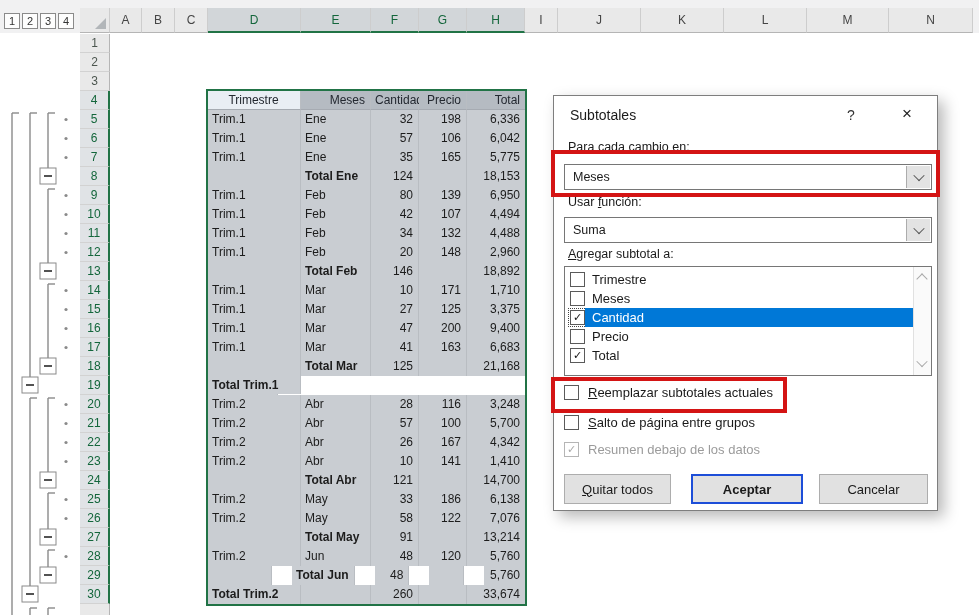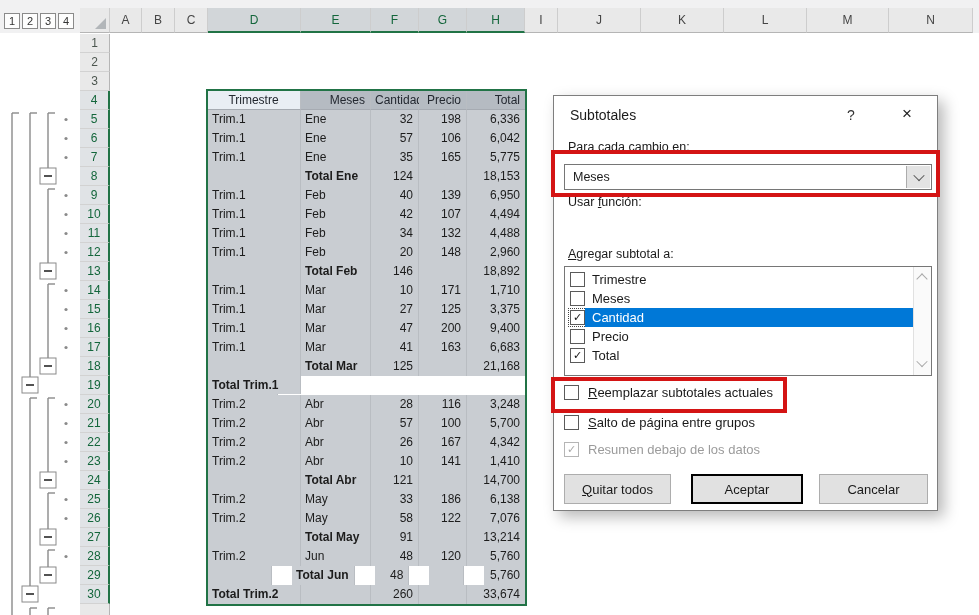--- a/index.html
+++ b/index.html
@@ -66,21 +66,21 @@
        font-family:"DejaVu Sans",sans-serif;}
   .cbx.focus{outline:1px dotted #444;outline-offset:1px;}
   .cbx.dis{border-color:#b5b5b5;color:#a8a8a8;}
   .li-lab{flex:1;height:19px;line-height:19px;padding-left:7px;font-size:13px;}
   .li-lab.sel{background:#0078d7;color:#fff;}
   .opt{position:absolute;left:10px;display:flex;align-items:center;height:17px;}
   .opt-lab{padding-left:9px;font-size:13px;white-space:nowrap;}
   .opt-lab.dis{color:#9b9b9b;}
   .btn{position:absolute;height:30px;box-sizing:border-box;background:#e1e1e1;border:1px solid #adadad;
        font-size:13px;color:#1a1a1a;display:flex;align-items:center;justify-content:center;top:378px;}
-  .btn.default{border:2px solid #000000;}
+  .btn.default{border:2px solid #1d4ed8;font-weight:bold;}
   
   .ann{position:absolute;box-sizing:border-box;border:4px solid #d41414;pointer-events:none;z-index:50;}
   #ann1{left:551px;top:150px;width:389px;height:47px;}
   #ann2{left:551px;top:377px;width:236px;height:36px;}
   u{text-decoration:underline;}
 </style>
 </head>
 <body>
 
 <div id="stage">
@@ -233,21 +233,21 @@
       <div class="trow " style="top: 76px;">
         <div class="tc" style="width: 93px;"></div>
         <div class="tc b" style="width: 70px;">Total Ene</div>
         <div class="tc num" style="width: 48px;">124</div>
         <div class="tc num" style="width: 48px;"></div>
         <div class="tc num" style="width: 58px;">18,153</div>
       </div>
       <div class="trow " style="top: 95px;">
         <div class="tc" style="width: 93px;">Trim.1</div>
         <div class="tc" style="width: 70px;">Feb</div>
-        <div class="tc num" style="width: 48px;">40</div>
+        <div class="tc num" style="width: 48px;">80</div>
         <div class="tc num" style="width: 48px;">139</div>
         <div class="tc num" style="width: 58px;">6,950</div>
       </div>
       <div class="trow " style="top: 114px;">
         <div class="tc" style="width: 93px;">Trim.1</div>
         <div class="tc" style="width: 70px;">Feb</div>
         <div class="tc num" style="width: 48px;">42</div>
         <div class="tc num" style="width: 48px;">107</div>
         <div class="tc num" style="width: 58px;">4,494</div>
       </div>
@@ -401,20 +401,26 @@
 
     <div class="dlg-label" style="top:44px">Para cada cambio en:</div>
     <div class="combo" style="top:68px">
       <span class="combo-val">Meses</span>
       <span class="combo-btn">
           <i class="chev down"></i>
         </span>
     </div>
 
     <div class="dlg-label" style="top:99px">Usar <u>f</u>unción:</div>
+    <div class="combo" style="top:121px">
+      <span class="combo-val">Suma</span>
+      <span class="combo-btn">
+          <i class="chev down"></i>
+        </span>
+    </div>
 
     <div class="dlg-label" style="top:151px"><u>A</u>gregar subtotal a:</div>
     <div id="listbox">
       <div class="sb">
         <i class="chev up lt"></i>
         <i class="chev down lt"></i>
       </div>
     <div class="li" style="top: 3px;">
           <span class="cbx"></span>
           <span class="li-lab">Trimestre</span>

